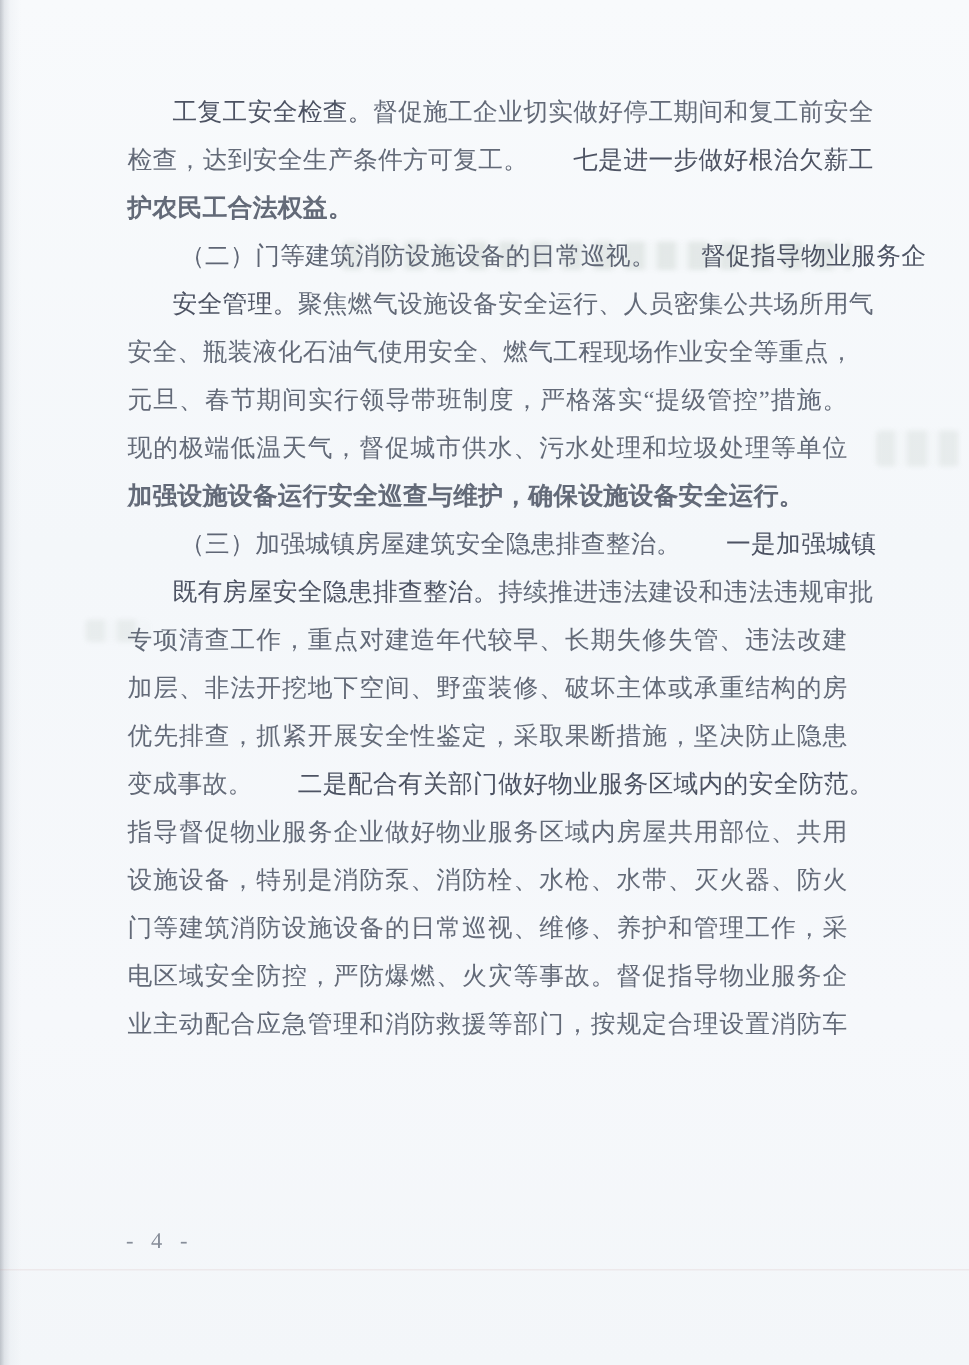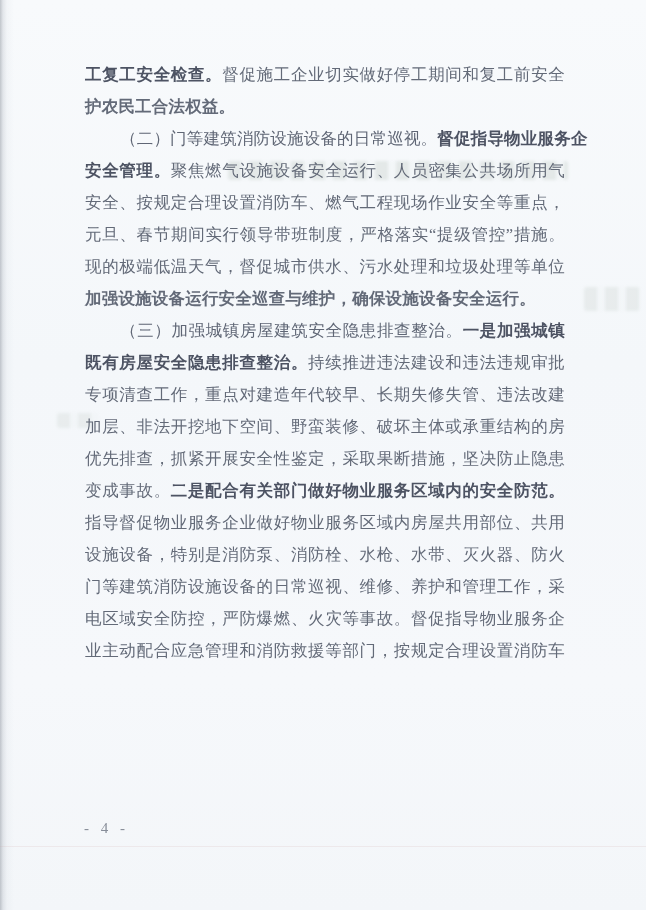--- a/index.html
+++ b/index.html
@@ -47,22 +47,23 @@
   }
   .line.noj {
     text-align: left;
     text-align-last: left;
     font-weight: bold;
   }
   .line.indent {
     text-indent: 35px;
   }
   .line span.b {
-    font-weight: 700;
+    font-weight: 400;
     color: #4d5363;
+    margin-left: 30px;
   }
   .line span.k {
     color: #5f6675;
   }
   .pagenum {
     position: absolute;
     left: 84px;
     top: 818px;
     height: 20px;
     line-height: 20px;
@@ -94,24 +95,25 @@
 
 <div class="page">
   <div class="left-edge"></div>
 
   <div class="bleed bleed-1"></div>
   <div class="bleed bleed-2"></div>
   <div class="bleed bleed-3"></div>
 
   <div class="textblock" id="textblock">
       <div class="line"><span class="b">工复工安全检查。</span><span>督促施工企业切实做好停工期间和复工前安全</span></div>
+      <div class="line"><span>检查，达到安全生产条件方可复工。</span><span class="b">七是进一步做好根治欠薪工</span></div>
       <div class="line noj"><span>护农民工合法权益。</span></div>
       <div class="line indent"><span class="k">（二）门等建筑消防设施设备的日常巡视。</span><span class="b">督促指导物业服务企</span></div>
       <div class="line"><span class="b">安全管理。</span><span>聚焦燃气设施设备安全运行、人员密集公共场所用气</span></div>
-      <div class="line"><span>安全、按规定合理设置消防车、燃气工程现场作业安全等重点，</span></div>
+      <div class="line"><span>安全、瓶装液化石油气使用安全、燃气工程现场作业安全等重点，</span></div>
       <div class="line"><span>元旦、春节期间实行领导带班制度，严格落实“提级管控”措施。</span></div>
       <div class="line"><span>现的极端低温天气，督促城市供水、污水处理和垃圾处理等单位</span></div>
       <div class="line noj"><span>加强设施设备运行安全巡查与维护，确保设施设备安全运行。</span></div>
       <div class="line indent"><span class="k">（三）加强城镇房屋建筑安全隐患排查整治。</span><span class="b">一是加强城镇</span></div>
       <div class="line"><span class="b">既有房屋安全隐患排查整治。</span><span>持续推进违法建设和违法违规审批</span></div>
       <div class="line"><span>专项清查工作，重点对建造年代较早、长期失修失管、违法改建</span></div>
       <div class="line"><span>加层、非法开挖地下空间、野蛮装修、破坏主体或承重结构的房</span></div>
       <div class="line"><span>优先排查，抓紧开展安全性鉴定，采取果断措施，坚决防止隐患</span></div>
       <div class="line"><span>变成事故。</span><span class="b">二是配合有关部门做好物业服务区域内的安全防范。</span></div>
       <div class="line"><span>指导督促物业服务企业做好物业服务区域内房屋共用部位、共用</span></div>

